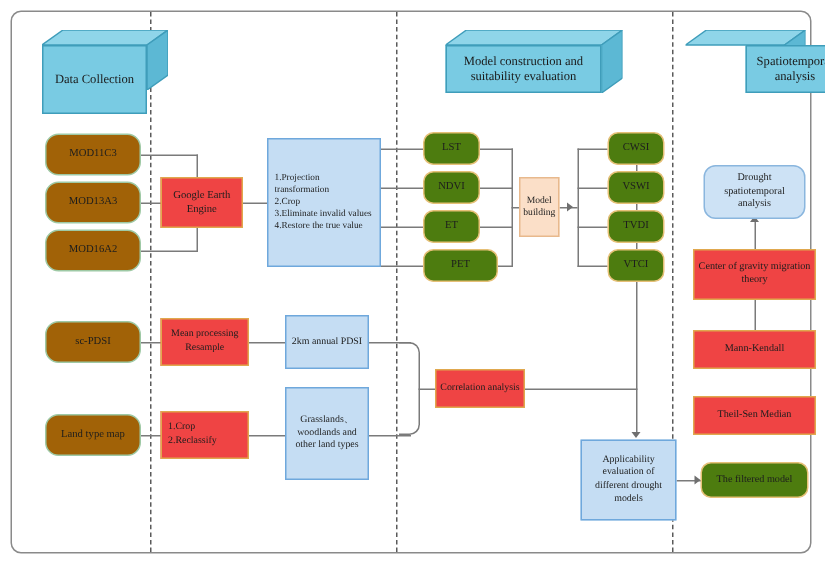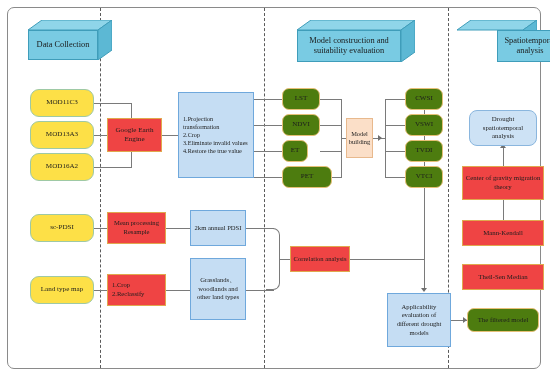--- a/index.html
+++ b/index.html
@@ -71,21 +71,21 @@
     display: flex;
     align-items: center;
     justify-content: center;
     text-align: center;
     font-size: 7.1px;
     line-height: 1.3;
     color: #1d1d1d;
     padding: 1px 2px;
   }
   .green {
-    background: #fde047;
+    background: #a16207;
     border: 1px solid #9ec9a5;
     border-radius: 9px;
   }
   .orange {
     background: #ef4444;
     border: 1px solid #e0a84e;
   }
   .orange-round {
     background: #4d7c0f;
     border: 1px solid #e6c077;
@@ -147,21 +147,21 @@
 <body>
 
 <div id="canvas">
 
   <div id="frame"></div>
 
   <div class="divider" style="left:100px;"></div>
   <div class="divider" style="left:264px;"></div>
   <div class="divider" style="left:448px;"></div>
 
-  <div class="banner" style="left:28px; top:20px; width:84px; height:40px;">
+  <div class="banner" style="left:28px; top:20px; width:84px; height:56px;">
     <div class="top">
       <svg width="84" height="40" viewBox="0 0 84 40">
         <polygon points="0,10 14,0 84,0 70,10" fill="#8fd5e9" stroke="#3f9dba" stroke-width="1"></polygon>
         <polygon points="70,10 84,0 84,30 70,40" fill="#5cb8d4" stroke="#3f9dba" stroke-width="1"></polygon>
       </svg>
     </div>
     <div class="face" style="width:70px;">Data Collection</div>
   </div>
 
 
@@ -257,21 +257,21 @@
 
   <div class="node orange" style="left:107px; top:212px; width:59px; height:32px; font-size:6.6px;">Mean processing Resample</div>
   <div class="node blue" style="left:190px; top:210px; width:56px; height:36px; font-size:6.6px;">2km annual PDSI</div>
 
   <div class="node orange leftalign" style="left:107px; top:274px; width:59px; height:32px; white-space:pre-line; font-size:6.6px;">1.Crop
 2.Reclassify</div>
   <div class="node blue" style="left:190px; top:258px; width:56px; height:62px; font-size:6.6px;">Grasslands、woodlands and other land types</div>
 
   <div class="node orange-round" style="left:282px; top:88px; width:38px; height:22px;">LST</div>
   <div class="node orange-round" style="left:282px; top:114px; width:38px; height:22px;">NDVI</div>
-  <div class="node orange-round" style="left:282px; top:140px; width:26px; height:22px;">ET</div>
+  <div class="node orange-round" style="left:282px; top:140px; width:38px; height:22px;">ET</div>
   <div class="node orange-round" style="left:282px; top:166px; width:50px; height:22px;">PET</div>
 
   <div class="node orange-pale" style="left:346px; top:118px; width:27px; height:40px; font-size:6.4px;">Model building</div>
 
   <div class="node orange-round" style="left:405px; top:88px; width:38px; height:22px;">CWSI</div>
   <div class="node orange-round" style="left:405px; top:114px; width:38px; height:22px;">VSWI</div>
   <div class="node orange-round" style="left:405px; top:140px; width:38px; height:22px;">TVDI</div>
   <div class="node orange-round" style="left:405px; top:166px; width:38px; height:22px;">VTCI</div>
 
   <div class="node orange" style="left:290px; top:246px; width:60px; height:26px; font-size:6.6px;">Correlation analysis</div>

